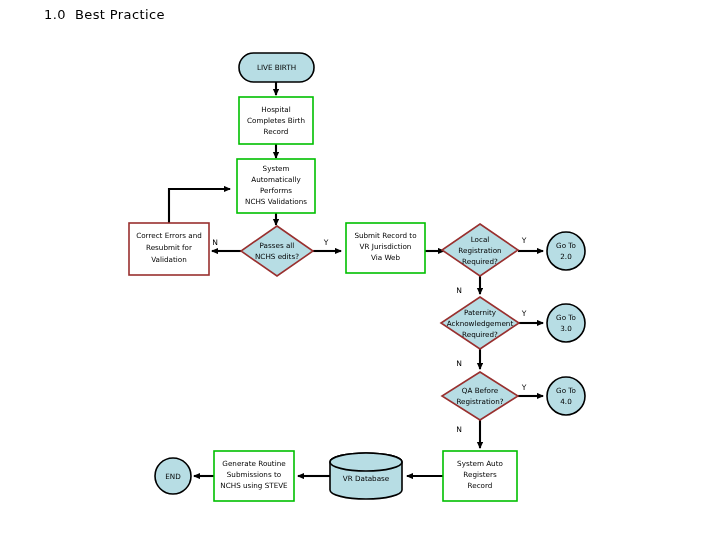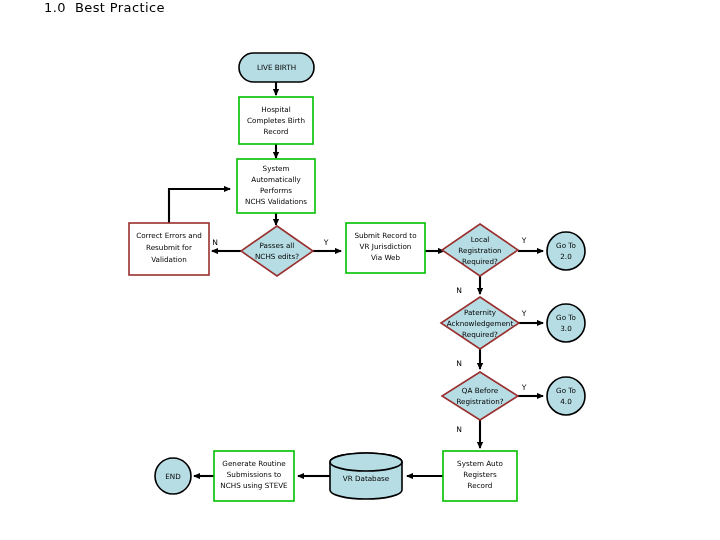--- a/index.html
+++ b/index.html
@@ -18,21 +18,21 @@
   #diagram-svg {
     position: absolute;
     left: 0;
     top: 0;
     width: 720px;
     height: 540px;
   }
   .page-title {
     position: absolute;
     left: 44px;
-    top: 0;
+    top: 7px;
     font-family: "DejaVu Sans", sans-serif;
     font-size: 13px;
     color: #000000;
     letter-spacing: 0.4px;
     white-space: pre;
   }
   
   .node-shape {
     stroke-width: 1.6px;
   }

